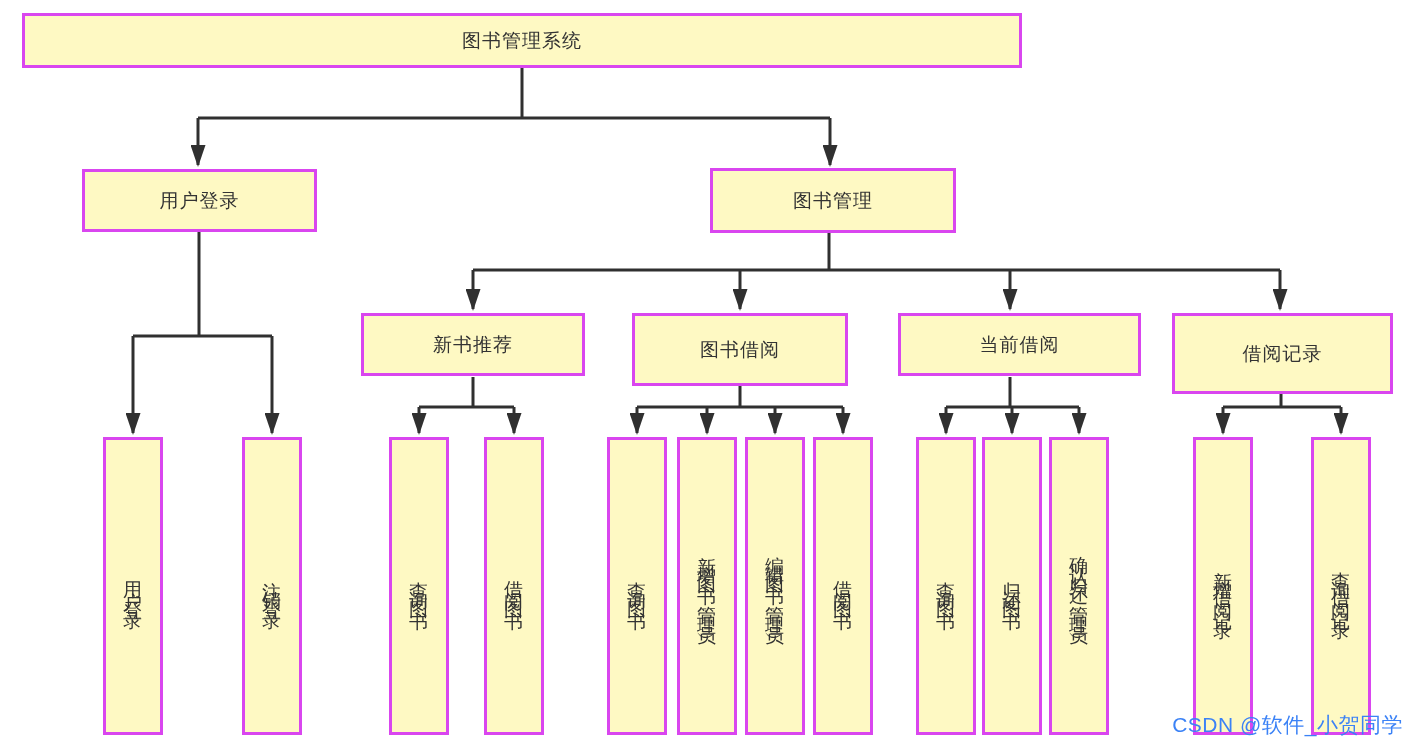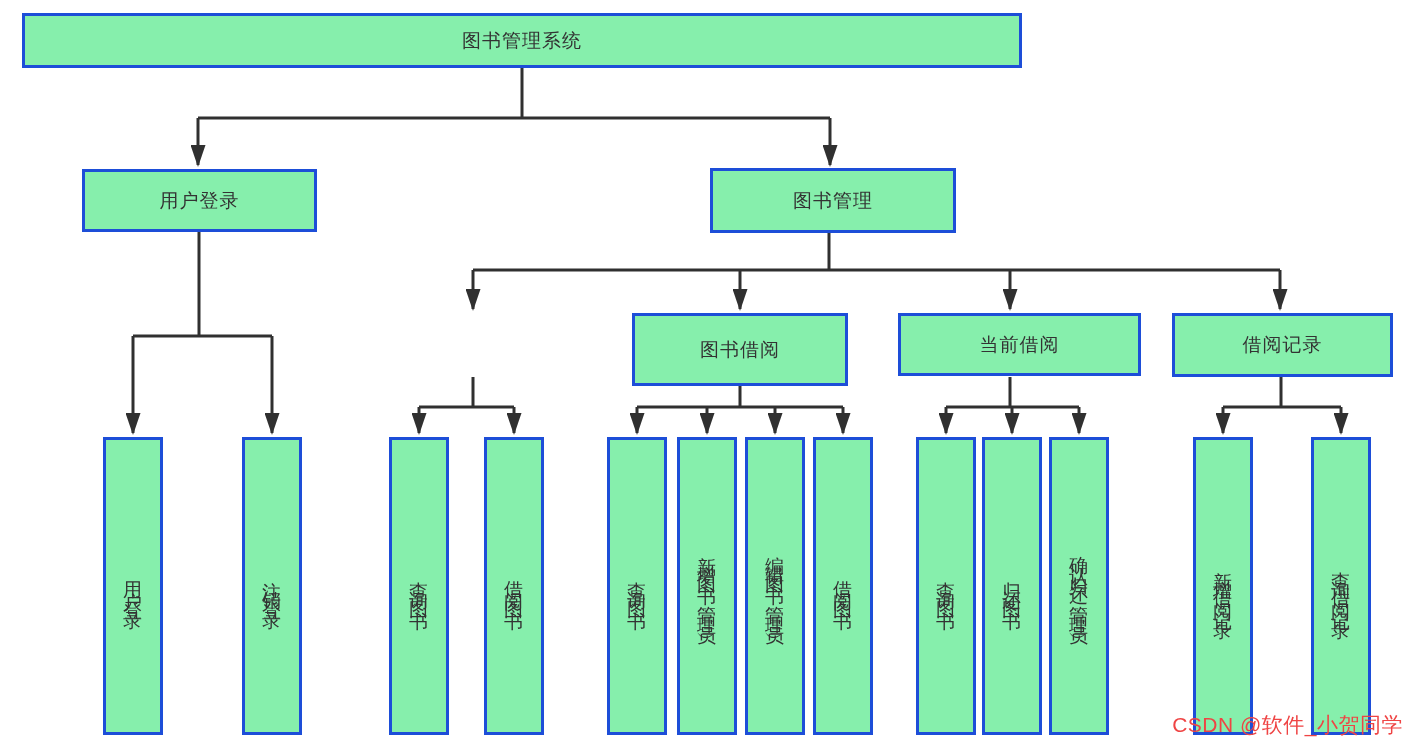--- a/index.html
+++ b/index.html
@@ -1,27 +1,27 @@
 <!DOCTYPE html>
 <html><head>
 <meta charset="utf-8">
 <style>
   html,body{margin:0;padding:0;}
   body{background:#ffffff;font-family:"Liberation Sans","DejaVu Sans",sans-serif;}
   #stage{position:relative;width:1405px;height:747px;background:#ffffff;overflow:hidden;}
   #wires{position:absolute;left:0;top:0;width:1405px;height:747px;}
   .box{
-    position:absolute;box-sizing:border-box;background:#86efac;
-    border:3px solid #1d4ed8;display:flex;align-items:center;justify-content:center;
+    position:absolute;box-sizing:border-box;background:#fef9c3;
+    border:3px solid #d946ef;display:flex;align-items:center;justify-content:center;
   }
   .box .lbl{font-size:19px;color:#333333;letter-spacing:1px;white-space:nowrap;}
   .box.v .lbl{writing-mode:vertical-rl;letter-spacing:10px;line-height:1;white-space:normal;}
   #wm{
     position:absolute;top:711px;right:2px;z-index:5;
-    font-size:21px;color:#ef4444;letter-spacing:0.5px;white-space:nowrap;
+    font-size:21px;color:#3b82f6;letter-spacing:0.5px;white-space:nowrap;
   }
 </style>
 </head>
 <body>
 
 <div id="stage">
 
   <svg id="wires" viewBox="0 0 1405 747" xmlns="http://www.w3.org/2000/svg">
     <defs>
       <marker id="arr" viewBox="0 0 22 15" markerUnits="userSpaceOnUse" markerWidth="22" markerHeight="15" refX="20" refY="7.5" orient="auto">
@@ -69,27 +69,30 @@
     <span class="lbl">图书管理系统</span>
   </div>
 
   <div class="box" style="left:82px;top:169px;width:235px;height:63px">
     <span class="lbl">用户登录</span>
   </div>
   <div class="box" style="left:710px;top:168px;width:246px;height:65px">
     <span class="lbl">图书管理</span>
   </div>
 
+  <div class="box" style="left:361px;top:313px;width:224px;height:63px">
+    <span class="lbl">新书推荐</span>
+  </div>
   <div class="box" style="left:632px;top:313px;width:216px;height:73px">
     <span class="lbl">图书借阅</span>
   </div>
   <div class="box" style="left:898px;top:313px;width:243px;height:63px">
     <span class="lbl">当前借阅</span>
   </div>
-  <div class="box" style="left:1172px;top:313px;width:221px;height:64px">
+  <div class="box" style="left:1172px;top:313px;width:221px;height:81px">
     <span class="lbl">借阅记录</span>
   </div>
 
   <div class="box v" style="left:103px;top:437px;width:60px;height:298px">
     <span class="lbl">用户登录</span>
   </div>
   <div class="box v" style="left:242px;top:437px;width:60px;height:298px">
     <span class="lbl">注销登录</span>
   </div>
   <div class="box v" style="left:389px;top:437px;width:60px;height:298px">

